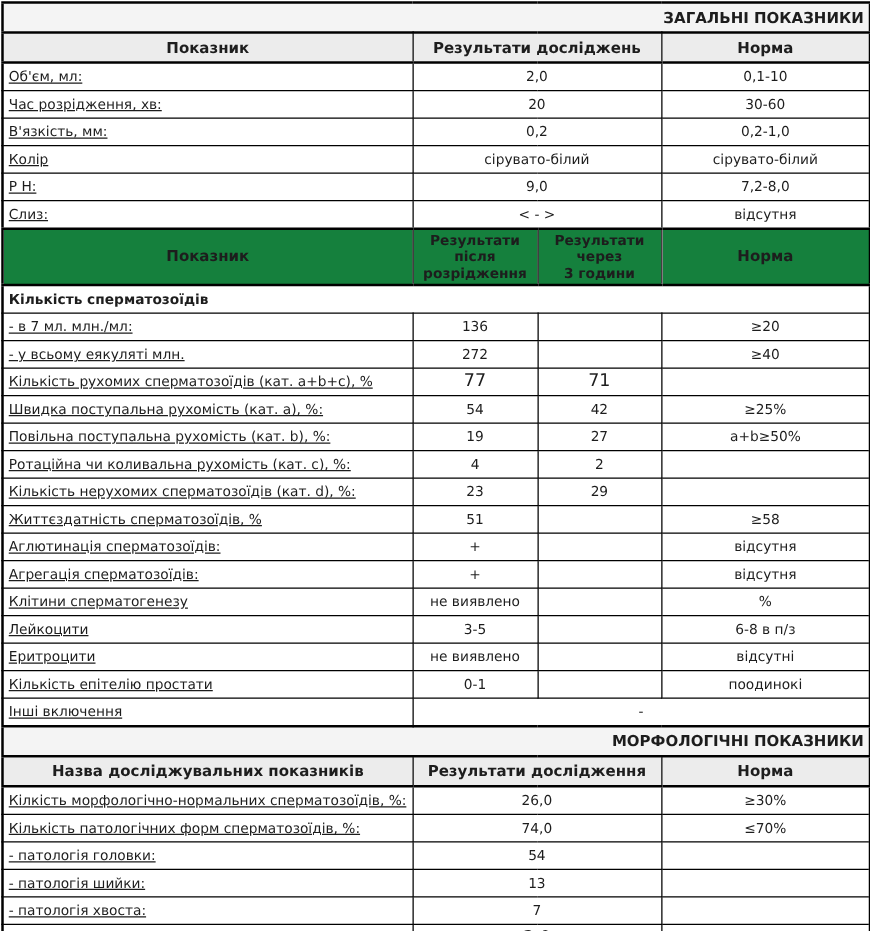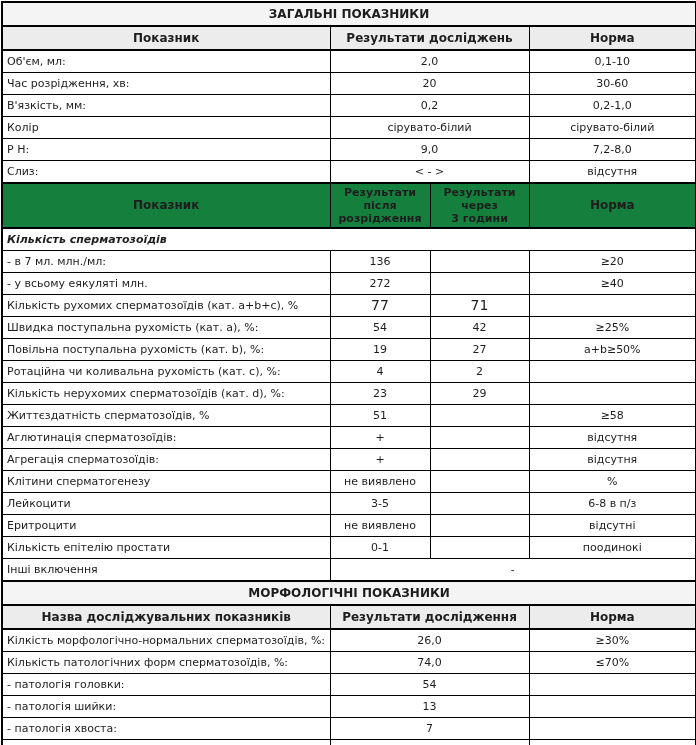--- a/index.html
+++ b/index.html
@@ -21,21 +21,21 @@
   }
   col.c-label  { width: 328px; }
   col.c-res-a  { width: 100px; }
   col.c-res-b  { width: 99px;  }
   col.c-norm   { width: 167px; }
 
   tr.row-title td {
     background: #f4f4f4;
     font-weight: bold;
     font-size: 12px;
-    text-align: center;
+    text-align: right;
     border-top: 2px solid #000;
     border-bottom: 2px solid #000;
     height: 16px;
   }
   tr.row-head td {
     background: #ececec;
     font-weight: bold;
     font-size: 12px;
     text-align: center;
     border-bottom: 2px solid #000;
@@ -45,27 +45,26 @@
     background: #15803d;
     font-weight: bold;
     font-size: 11px;
     text-align: center;
     border-top: 2px solid #000;
     border-bottom: 2px solid #000;
     padding: 2px 2px;
   }
   tr.row-head2 td .hline { display: block; }
   tr.row-data td { height: 15px; background: #ffffff; }
-  td.cell-label { text-align: left; }
+  td.cell-label { text-align: left; text-decoration: underline; }
   td.cell-center { text-align: center; }
   tr.row-group td {
     font-weight: bold;
     text-align: left;
     height: 15px;
-    font-style: italic;
   }
   .val-big { font-size: 14px; font-family: "DejaVu Sans", sans-serif; }
   table.report { border: 2px solid #000; }
 </style>
 </head>
 <body>
 
 <table class="report">
   <colgroup>
     <col class="c-label">

